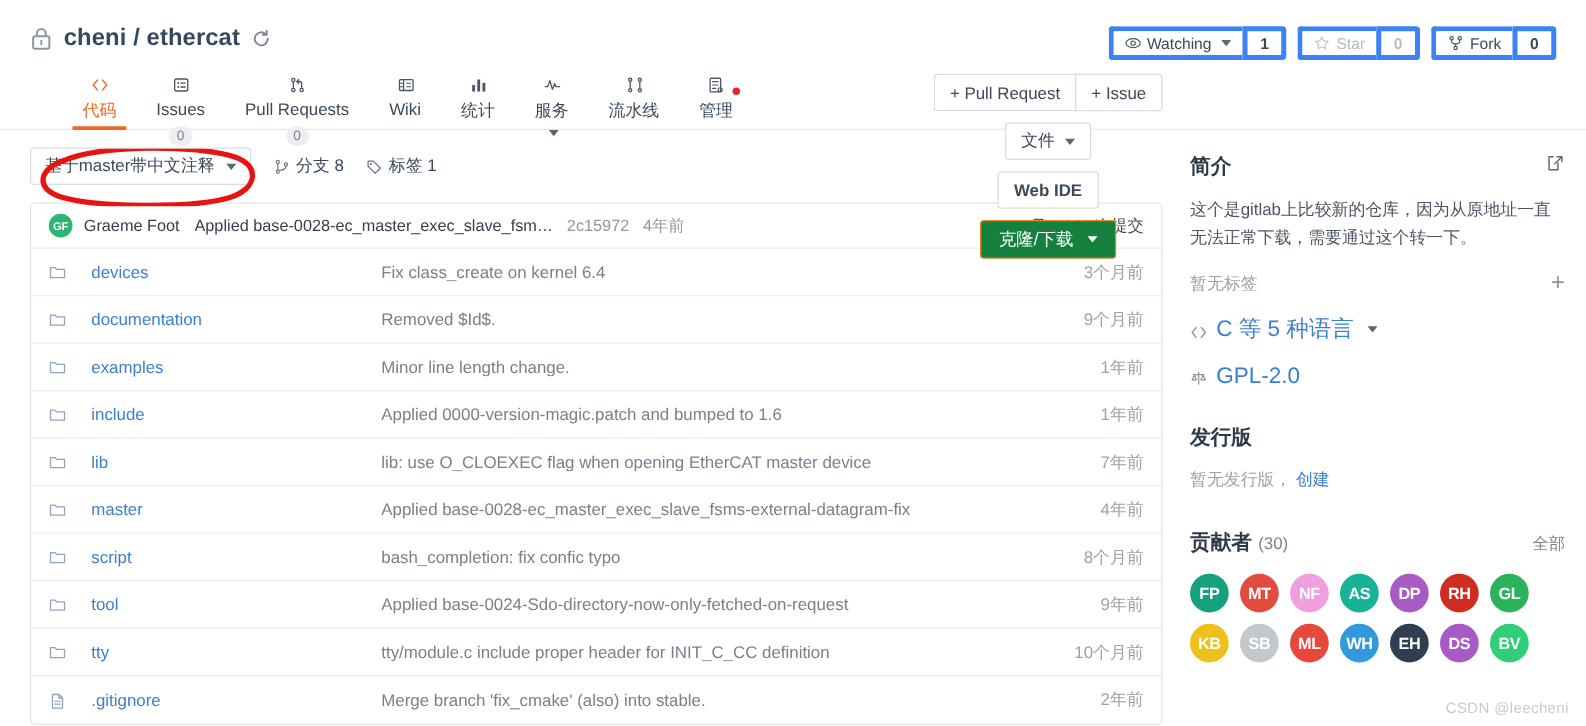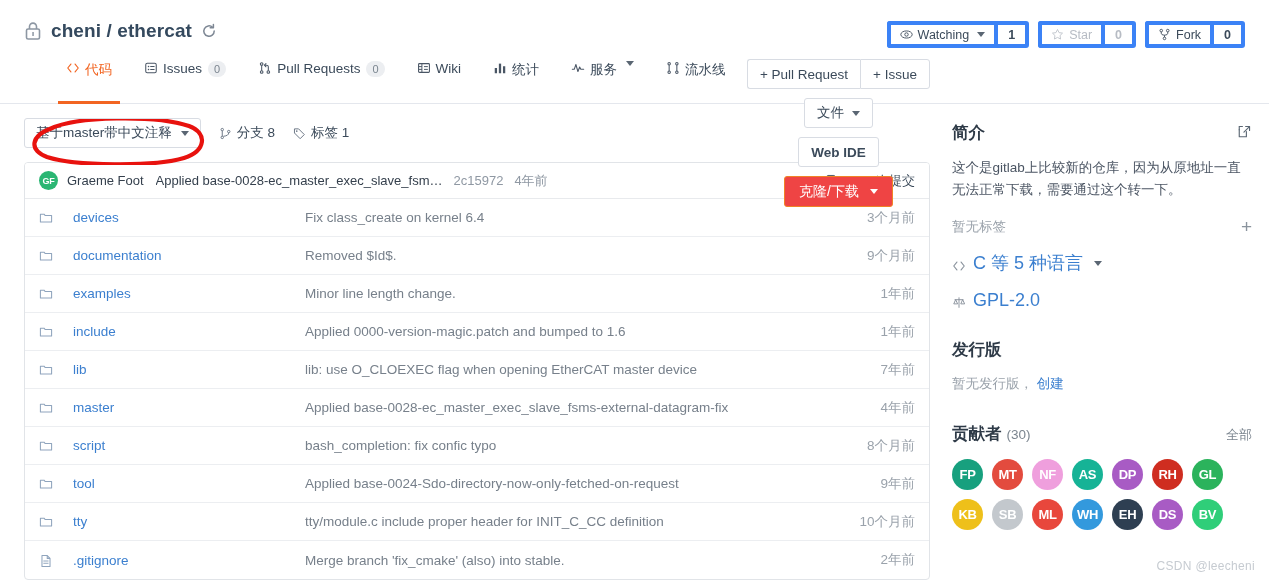--- a/index.html
+++ b/index.html
@@ -46,24 +46,25 @@
   }
   .ico { width: 13px; height: 13px; display: inline-block; flex: none; }
 
   
   .tabbar {
     position: relative; height: 43px; padding: 0 24px;
     border-bottom: 1px solid #e4e7ed;
     display: flex; align-items: flex-end; gap: 0;
   }
   .tab {
-    display: flex; align-items: flex-start; gap: 6px;
+    display: flex; align-items: center; gap: 6px;
     font-size: 13.5px; color: #3b4a5a;
     padding: 0 16px; height: 42px; position: relative;
     white-space: nowrap;
+    flex-direction: column;
   }
   .tab:first-child { margin-left: 26px; }
   .tab.active { color: #f26522; font-weight: normal; }
   .tab.active::after {
     content: ""; position: absolute; left: 8px; right: 8px; bottom: -1px;
     height: 3px; background: #f26522;
   }
   .tab .badge {
     background: #eceef1; color: #7b858f; border-radius: 9px;
     font-size: 11px; padding: 1px 6px; line-height: 14px;
@@ -92,21 +93,21 @@
     font-size: 13.5px; color: #3b4a5a; margin-left: 18px; white-space: nowrap;
   }
   .toolbar-right { margin-left: auto; display: flex; align-items: center; gap: 9px; flex-direction: column; }
   .tbtn {
     border: 1px solid #d8dce3; border-radius: 3px; background: #fff;
     height: 30px; display: flex; align-items: center; gap: 5px;
     padding: 0 12px; font-size: 13.5px; color: #3b4a5a; white-space: nowrap;
   }
   .tbtn.bold { font-weight: bold; }
   .tbtn.primary {
-    background: #ef4444; border-color: #f08326; color: #fff;
+    background: #15803d; border-color: #f08326; color: #fff;
     font-size: 14px; padding: 0 14px; height: 31px;
   }
   .tbtn.primary .caret-sm { border-top-color: #fff; margin-left: 6px; }
 
   
   .annot-ellipse {
     position: absolute; left: 26px; top: 119px;
     width: 186px; height: 46px; pointer-events: none;
   }
 

